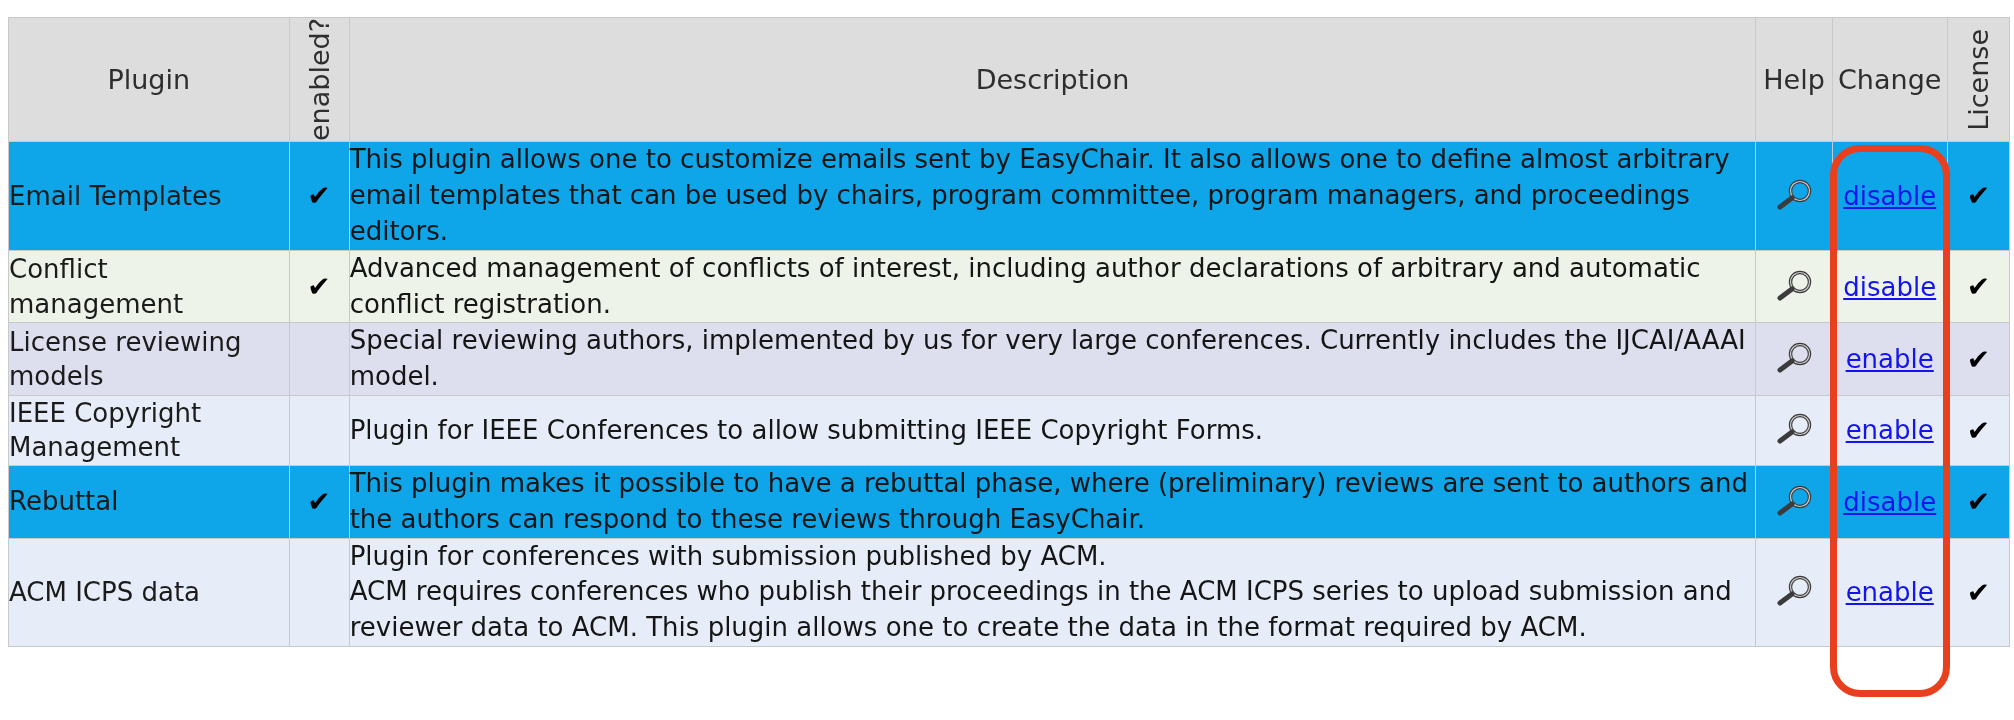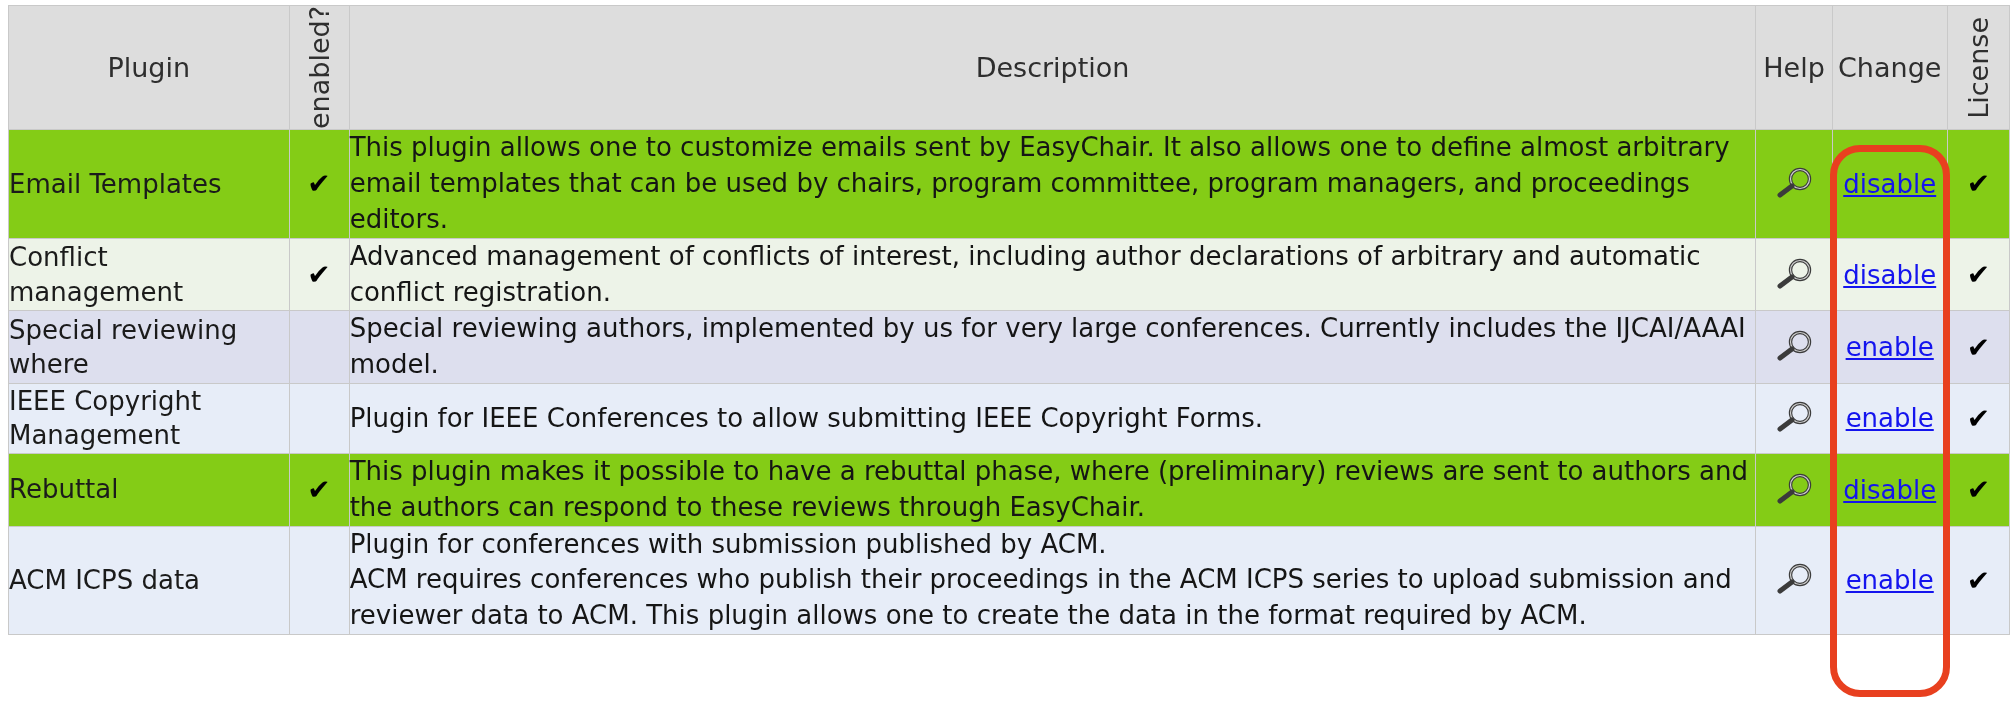--- a/index.html
+++ b/index.html
@@ -12,21 +12,21 @@
     height: 720px;
     font-family: "DejaVu Sans", "Liberation Sans", sans-serif;
     overflow: hidden;
   }
   #root {
     position: relative;
     width: 2014px;
     height: 720px;
     background: #ffffff;
     box-sizing: border-box;
-    padding: 5px 4px 0 8px;
+    padding: 17px 4px 0 8px;
   }
   table.plugins {
     border-collapse: collapse;
     table-layout: fixed;
     width: 2002px;
     border: 1px solid #c4c4c4;
   }
   table.plugins td, table.plugins th {
     border: 1px solid #c9c9c9;
     padding: 0;
@@ -56,21 +56,21 @@
     line-height: 1;
   }
   th.h-plugin   { width: 280px; }
   th.h-enabled  { width: 60px; }
   th.h-desc     { width: 1404px; }
   th.h-help     { width: 76px; }
   th.h-change   { width: 115px; }
   th.h-license  { width: 62px; }
 
   
-  tbody tr.row-on-a  td { background: #84cc16; }
+  tbody tr.row-on-a  td { background: #0ea5e9; }
   tbody tr.row-on-b  td { background: #edf3e8; }
   tbody tr.row-off-a td { background: #dddfee; }
   tbody tr.row-off-b td { background: #e7edf8; }
 
   td.c-plugin {
     font-size: 26px;
     color: #1b1b1b;
     padding: 6px 10px 6px 16px;
     line-height: 1.32;
   }
@@ -171,21 +171,21 @@
           </td>
           <td class="c-help"><span><svg class="magnifier" viewBox="0 0 42 36" aria-hidden="true">
                 <circle cx="27" cy="13" r="9.5" fill="none" stroke="#3b3b3b" stroke-width="3.4"></circle>
                 <circle cx="27" cy="13" r="9.5" fill="none" stroke="#cfcfcf" stroke-width="1.2"></circle>
                 <line x1="19" y1="20" x2="7" y2="29" stroke="#3b3b3b" stroke-width="5" stroke-linecap="round"></line>
               </svg></span></td>
           <td class="c-change"><a class="change-link" href="#">disable</a></td>
           <td class="c-license">✔</td>
         </tr>
         <tr class="row-off-a">
-          <td class="c-plugin">Special reviewing where</td>
+          <td class="c-plugin">License reviewing models</td>
           <td class="c-enabled"></td>
           <td class="c-desc">
             <span class="line">Special reviewing authors, implemented by us for very large conferences. Currently includes the IJCAI/AAAI model.</span>
           </td>
           <td class="c-help"><span><svg class="magnifier" viewBox="0 0 42 36" aria-hidden="true">
                 <circle cx="27" cy="13" r="9.5" fill="none" stroke="#3b3b3b" stroke-width="3.4"></circle>
                 <circle cx="27" cy="13" r="9.5" fill="none" stroke="#cfcfcf" stroke-width="1.2"></circle>
                 <line x1="19" y1="20" x2="7" y2="29" stroke="#3b3b3b" stroke-width="5" stroke-linecap="round"></line>
               </svg></span></td>
           <td class="c-change"><a class="change-link" href="#">enable</a></td>

